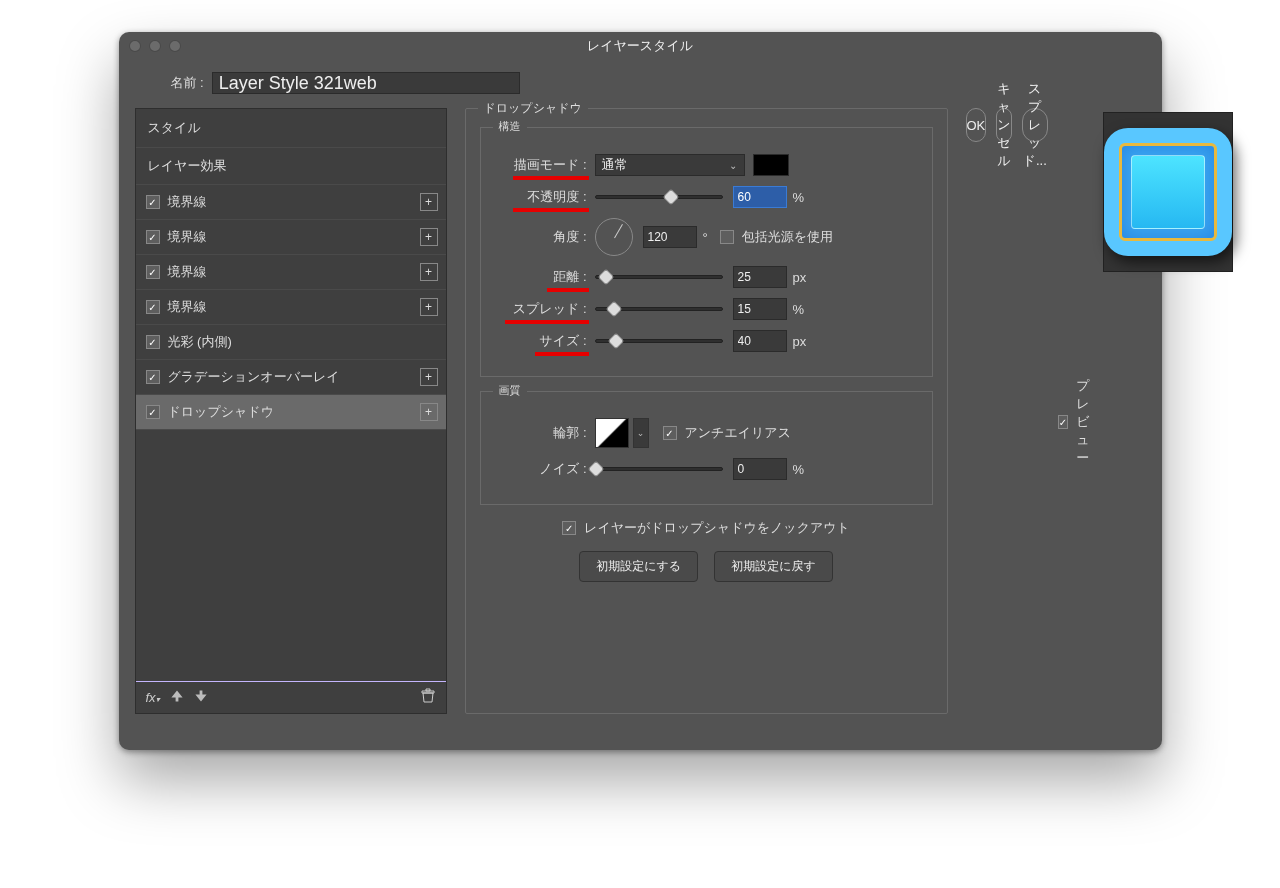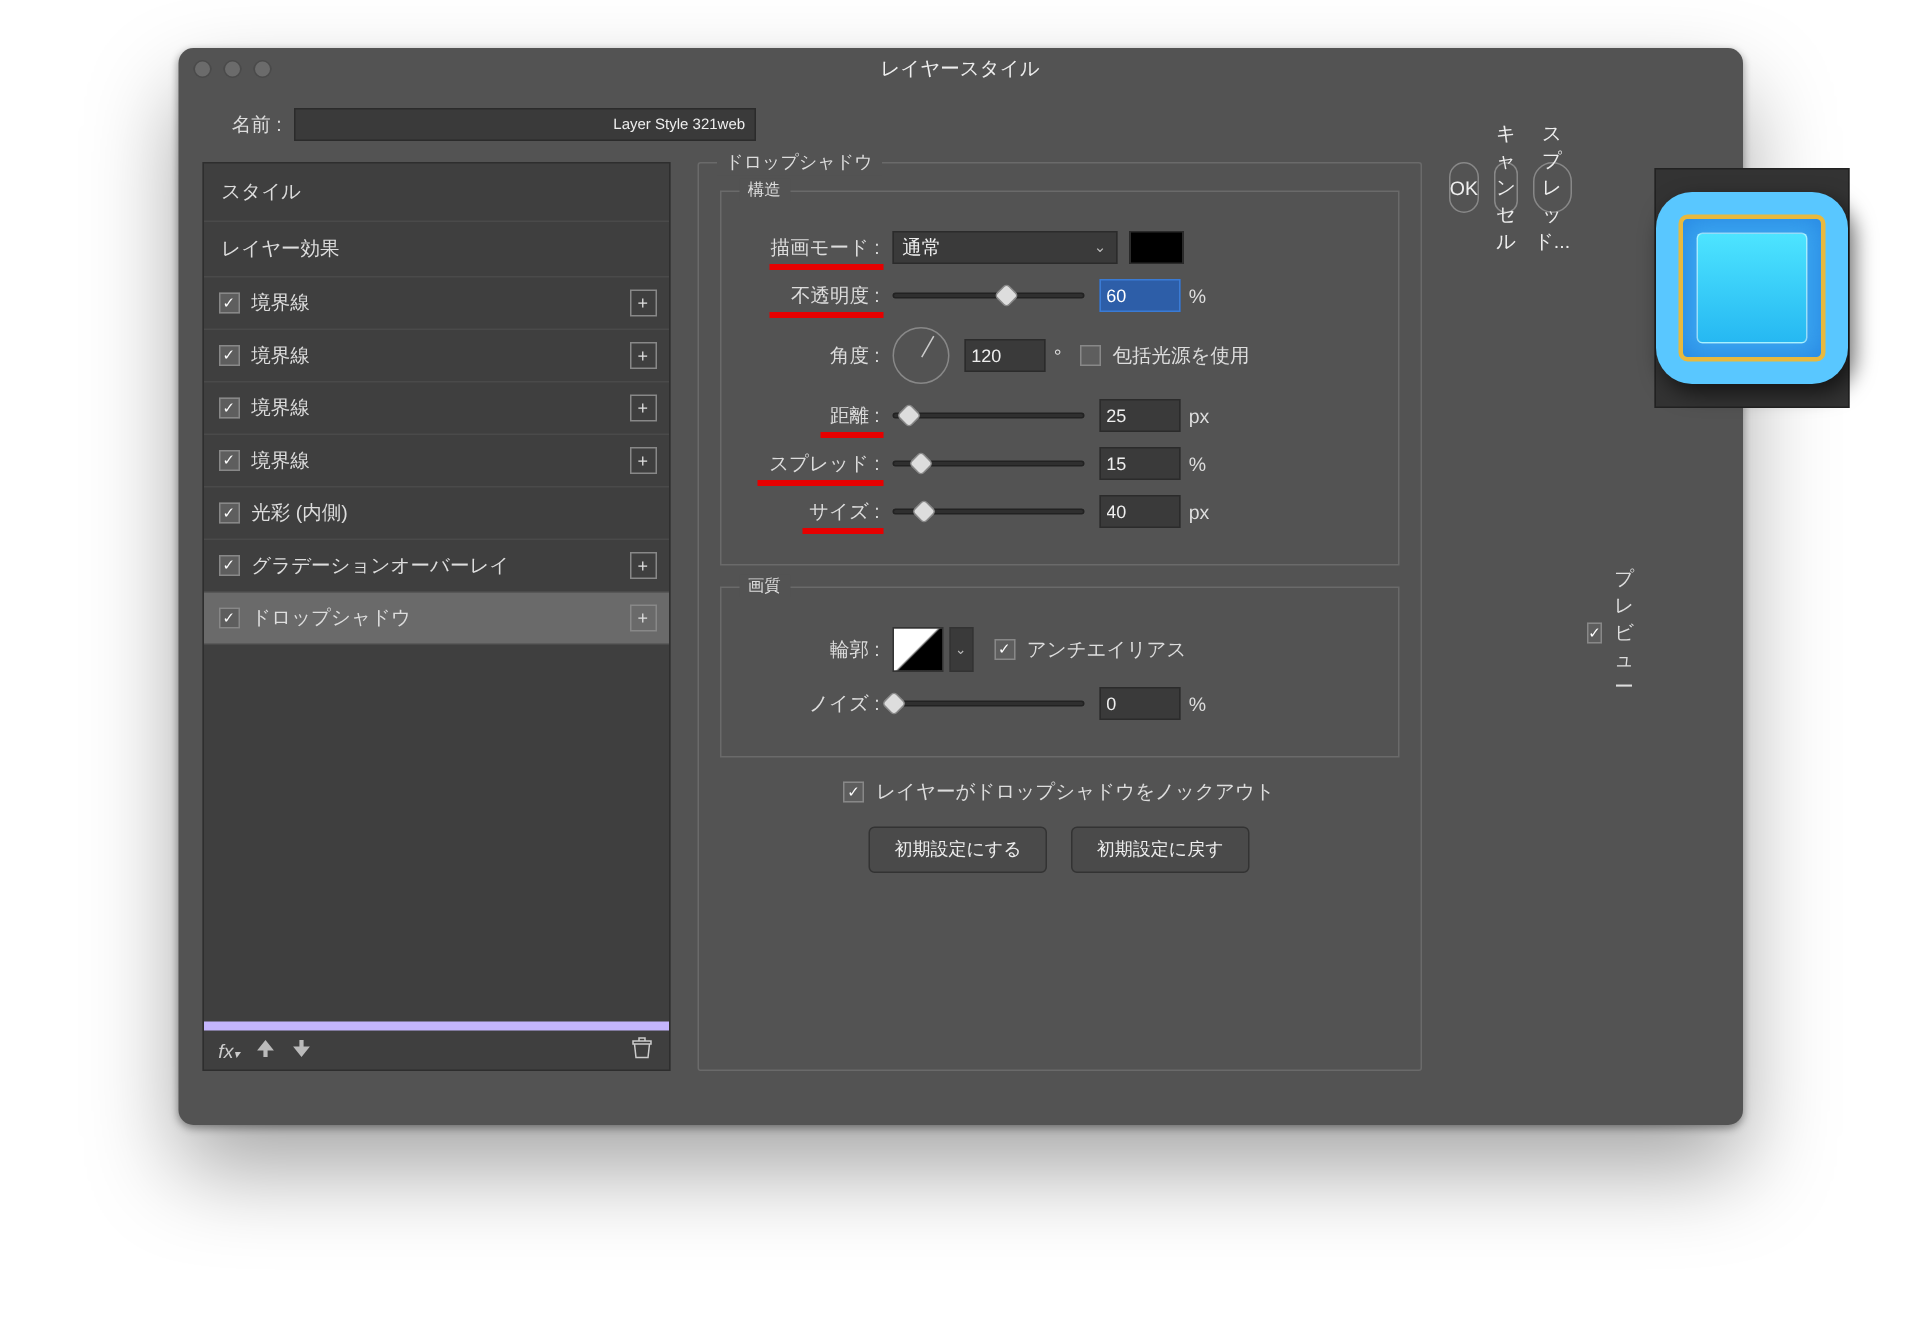--- a/index.html
+++ b/index.html
@@ -3,34 +3,34 @@
 <meta charset="utf-8">
 <style>
 * { box-sizing: border-box; margin: 0; padding: 0; font-family: -apple-system, "Helvetica Neue", Arial, sans-serif; }
 body { background: #fff; width: 1280px; height: 888px; display: flex; align-items: flex-start; justify-content: center; padding-top: 32px; }
 .window { width: 1043px; background: #535353; border-radius: 10px; box-shadow: 0 30px 60px rgba(0,0,0,0.35), 0 2px 6px rgba(0,0,0,0.4); color: #ddd; font-size: 13px; }
 .titlebar { height: 28px; position: relative; display: flex; align-items: center; justify-content: center; border-top-left-radius: 10px; border-top-right-radius: 10px; }
 .traffic { position: absolute; left: 10px; top: 8px; display: flex; gap: 8px; }
 .traffic span { width: 12px; height: 12px; border-radius: 50%; background: #6b6b6b; border: 1px solid rgba(0,0,0,0.3); }
 .title { color: #eee; font-size: 13px; }
 .content { padding: 12px 16px 24px 16px; }
-.namerow { display: flex; align-items: center; gap: 8px; margin-bottom: 14px; margin-left: 20px; }
+.namerow { display: flex; align-items: center; gap: 8px; margin-bottom: 14px; margin-left: 36px; }
 .namerow label { color: #ddd; }
-.namerow input { width: 308px; height: 22px; background: #3a3a3a; border: 1px solid #2b2b2b; color: #eee; padding: 0 6px; font-size: 10px; text-align: right; }
+.namerow input { width: 308px; height: 22px; background: #3a3a3a; border: 1px solid #2b2b2b; color: #eee; padding: 0 6px; font-size: 18px; }
 .cols { display: flex; gap: 18px; }
 .sidebar { width: 312px; display: flex; flex-direction: column; }
 .style-list { background: #3f3f3f; border: 1px solid #2e2e2e; height: 606px; display: flex; flex-direction: column; }
 .list-head { padding: 10px 12px; color: #ddd; border-bottom: 1px solid #4a4a4a; }
 .list-hrow { border-bottom: 1px solid #4a4a4a; padding: 9px 12px; color: #ddd; }
 .item { display: flex; align-items: center; padding: 8px 10px 8px 10px; border-bottom: 1px solid #4a4a4a; gap: 8px; position: relative; }
 .item.selected { background: #6a6a6a; }
 .item .plus { position: absolute; right: 8px; width: 18px; height: 18px; display: flex; align-items: center; justify-content: center; border: 1px solid #888; color: #ddd; font-size: 12px; }
 .chk { width: 14px; height: 14px; background: #5e5e5e; border: 1px solid #888; display: inline-flex; align-items: center; justify-content: center; font-size: 10px; color: #fff; }
 .chk.on::after { content: "✓"; }
-.footer { height: 32px; display: flex; align-items: center; gap: 10px; padding: 0 10px; border-top: 6px solid #c4b5fd; margin-top: auto; }
+.footer { height: 32px; display: flex; align-items: center; gap: 10px; padding: 0 10px; border-top: 1px solid #c4b5fd; margin-top: auto; }
 .footer .iconbtn { color: #ccc; cursor: pointer; }
 .footer .spacer { flex: 1; }
 .mainpanel { flex: 1; position: relative; }
 .fieldset { border: 1px solid #6a6a6a; border-radius: 2px; padding: 18px 14px 14px 14px; position: relative; margin-bottom: 12px; }
 .fieldset > .legend { position: absolute; top: -9px; left: 12px; background: #535353; padding: 0 6px; color: #ddd; font-size: 12px; }
 .inner-fs { border: 1px solid #6a6a6a; padding: 16px 14px 14px 14px; position: relative; margin-bottom: 14px; }
 .inner-fs > .legend { position: absolute; top: -9px; left: 12px; background: #535353; padding: 0 6px; font-size: 11px; }
 .row { display: flex; align-items: center; margin-bottom: 10px; margin-top: 10px; }
 .rlabel { width: 92px; text-align: right; margin-right: 8px; position: relative; }
 .underline { position: absolute; left: 18px; right: -2px; bottom: -6px; height: 4px; background: #e60000; }

